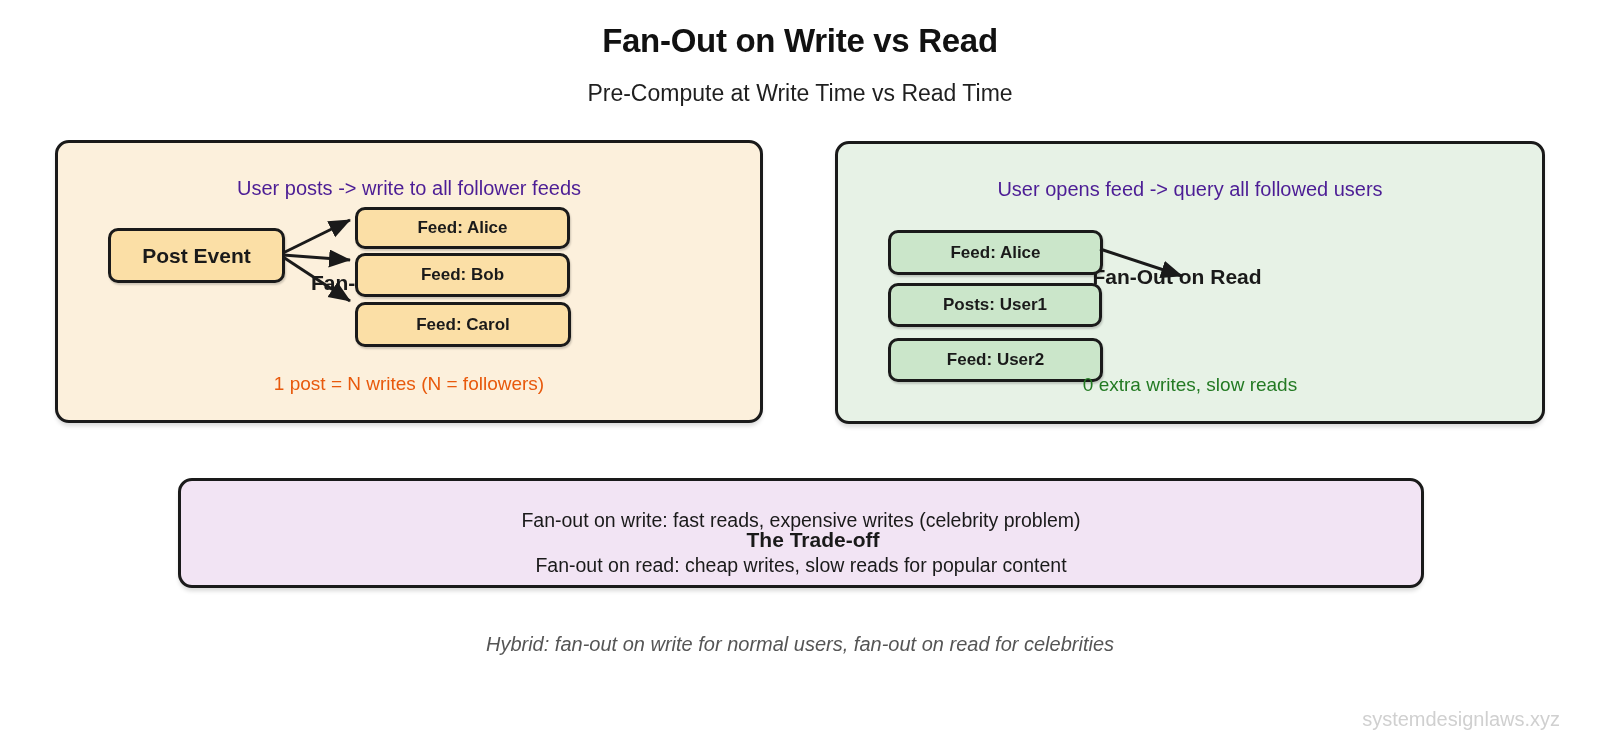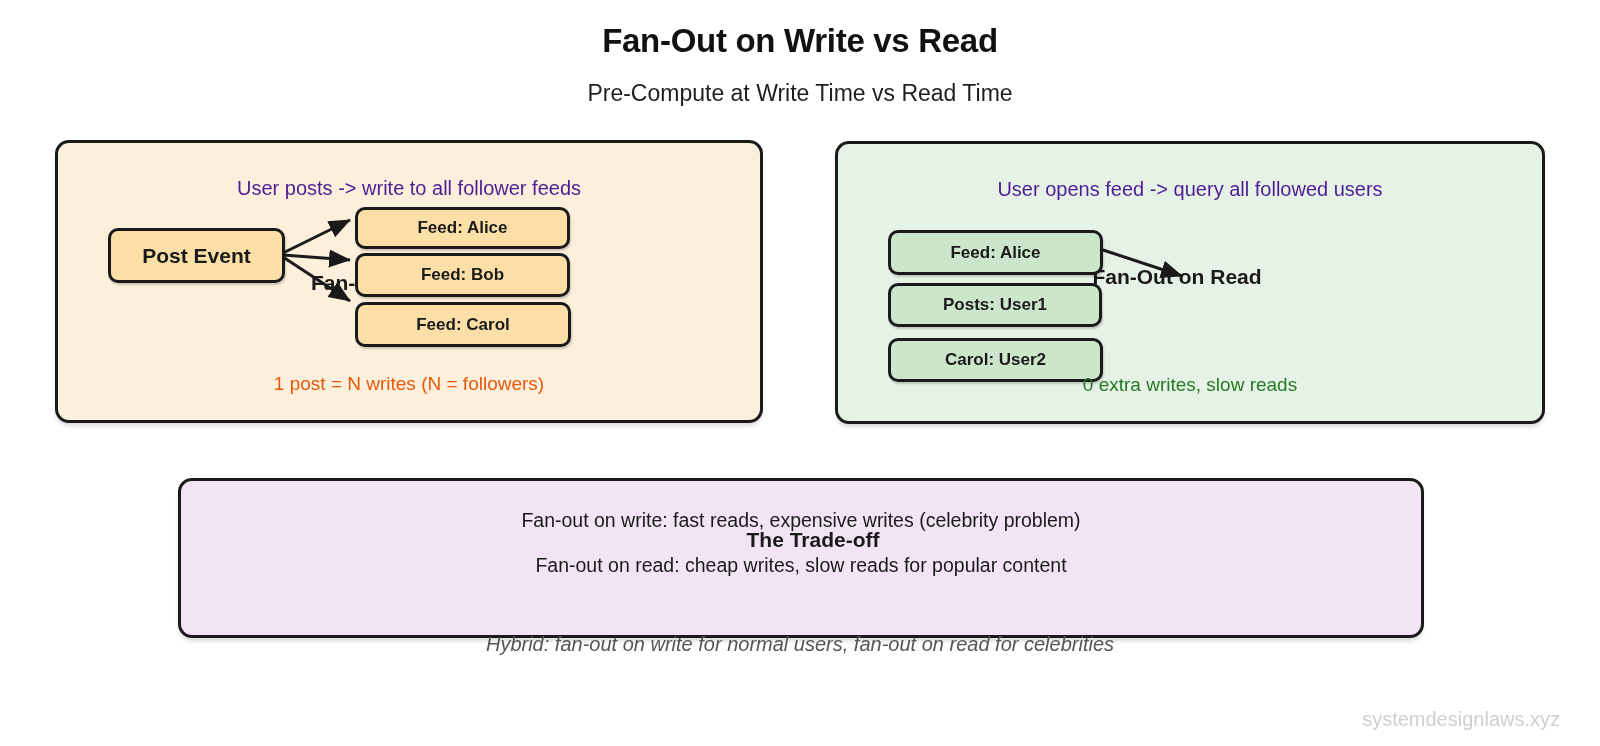--- a/index.html
+++ b/index.html
@@ -14,21 +14,21 @@
   .page-subtitle{
     position:absolute;top:80px;left:0;right:0;text-align:center;
     font-size:23px;color:#1f1f1f;
   }
   .panel{
     position:absolute;border:3px solid #1a1a1a;border-radius:14px;
     box-shadow:0 4px 4px -1px rgba(0,0,0,0.15);box-sizing:border-box;
   }
   .panel-write{left:55px;top:140px;width:708px;height:283px;background:#fcf0dc;}
   .panel-read{left:835px;top:141px;width:710px;height:283px;background:#e7f2e6;}
-  .panel-tradeoff{left:178px;top:478px;width:1246px;height:160px;background:#f2e4f4;}
+  .panel-tradeoff{left:178px;top:478px;width:1246px;height:110px;background:#f2e4f4;}
   .panel-header{
     position:absolute;left:0;right:0;top:34px;text-align:center;
     font-size:20px;color:#4c1d95;z-index:2;white-space:nowrap;
   }
   .panel-title{
     position:absolute;font-weight:bold;font-size:21px;color:#1a1a1a;
     z-index:1;text-align:center;white-space:nowrap;
   }
   .write-title{left:0;right:26px;top:128px;}
   .read-title{left:0;right:26px;top:121px;}
@@ -106,21 +106,21 @@
 
     <div class="note note-write">1 post = N writes (N = followers)</div>
   </section>
 
   <section class="panel panel-read">
     <div class="panel-title read-title">Fan-Out on Read</div>
     <div class="panel-header">User opens feed -&gt; query all followed users</div>
 
     <div class="node node-r-feed-alice">Feed: Alice</div>
     <div class="node node-posts-user1">Posts: User1</div>
-    <div class="node node-posts-user2">Carol: User2</div>
+    <div class="node node-posts-user2">Feed: User2</div>
 
     <svg class="arrows" viewBox="0 0 704 277" aria-hidden="true">
       <defs>
         <marker id="ah-r" markerUnits="userSpaceOnUse" markerWidth="24" markerHeight="20" refX="21" refY="9" orient="auto">
           <path d="M0,0 L22,9 L0,18 Z" fill="#1a1a1a"></path>
         </marker>
       </defs>
       <line x1="262" y1="105" x2="344" y2="132" stroke="#1a1a1a" stroke-width="3" marker-end="url(#ah-r)"></line>
     </svg>
 

